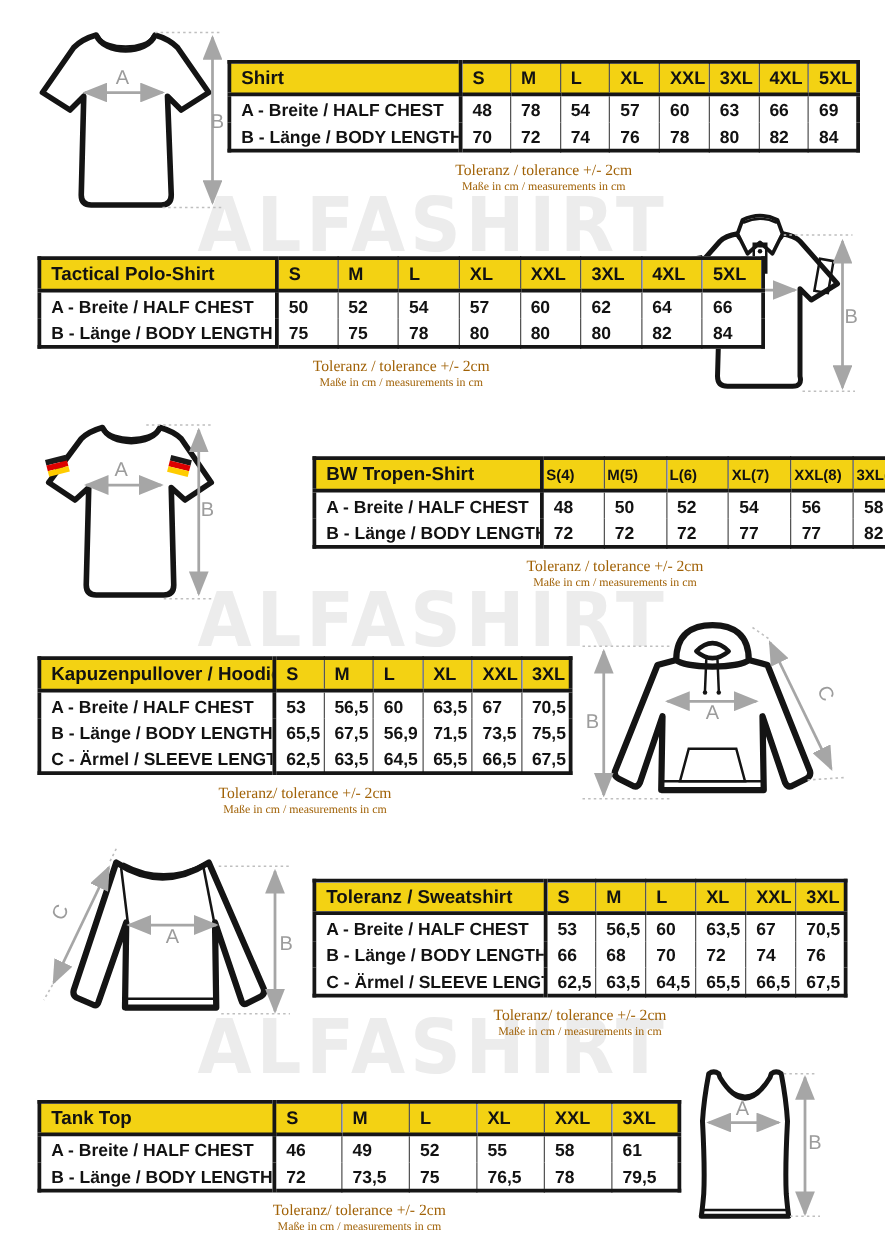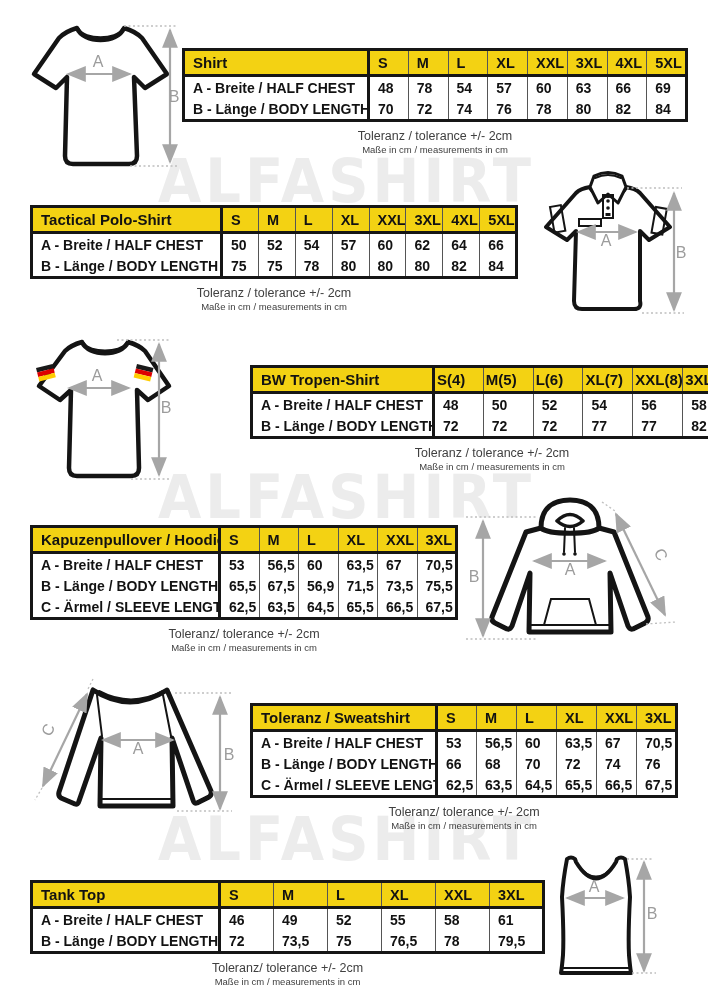--- a/index.html
+++ b/index.html
@@ -11,22 +11,22 @@
   .illu{position:absolute;z-index:1;}
   .size-block{position:absolute;z-index:2;}
   table.size-table{border-collapse:collapse;table-layout:fixed;width:100%;background:#fff;
         border:3px solid #161616;padding-left:48px;}
   .size-table th,.size-table td{font-weight:bold;color:#121212;text-align:left;
         padding:0 0 0 8px;white-space:nowrap;overflow:hidden;border-left:1px solid #555;}
   .size-table th{background:#F3D213;height:23px;font-size:14.5px;border-bottom:3px solid #161616;}
   .size-table td{height:21px;font-size:14px;}
   .size-table th:first-child,.size-table td:first-child{border-left:none;border-right:3px solid #161616;}
   .size-table th.t-title{font-size:15px;}
-  .size-table.tight th.t-size{padding-left:2px;font-size:15px;}
-  .tol{margin-top:7px;text-align:center;color:#404040;}
+  .size-table.tight th.t-size{padding-left:2px;font-size:12px;}
+  .tol{margin-top:7px;text-align:center;color:#a16207;font-family:Liberation Serif, serif;}
   .tol1{font-size:12.5px;}
   .tol2{font-size:9.5px;margin-top:1px;}
   svg .outline{fill:#fff;stroke:#141414;stroke-width:4.5;stroke-linejoin:round;stroke-linecap:round;}
   svg .thin{fill:none;stroke:#141414;stroke-width:2;stroke-linecap:round;}
   svg .arrow{stroke:#a6a6a6;stroke-width:2.2;fill:none;}
   svg .dot{stroke:#bfbfbf;stroke-width:1.3;fill:none;stroke-dasharray:2 2.5;}
   svg .mlabel{fill:#9c9c9c;font-size:16px;font-family:"Liberation Sans",sans-serif;text-anchor:middle;}
 </style>
 </head>
 <body>
@@ -103,21 +103,21 @@
             <td class="t-val">84</td>
           </tr>
         </tbody>
       </table>
     <div class="tol">
       <div class="tol1">Toleranz / tolerance +/- 2cm</div>
       <div class="tol2">Maße in cm / measurements in cm</div>
     </div>
   </div>
 
-  <div class="size-block" style="left:30px;top:205px;width:488px">
+  <div class="size-block" style="left:30px;top:205px;width:582px">
     <table class="size-table">
         <colgroup>
           <col style="width: 190px;">
           <col>
           <col>
           <col>
           <col>
           <col>
           <col>
           <col>

